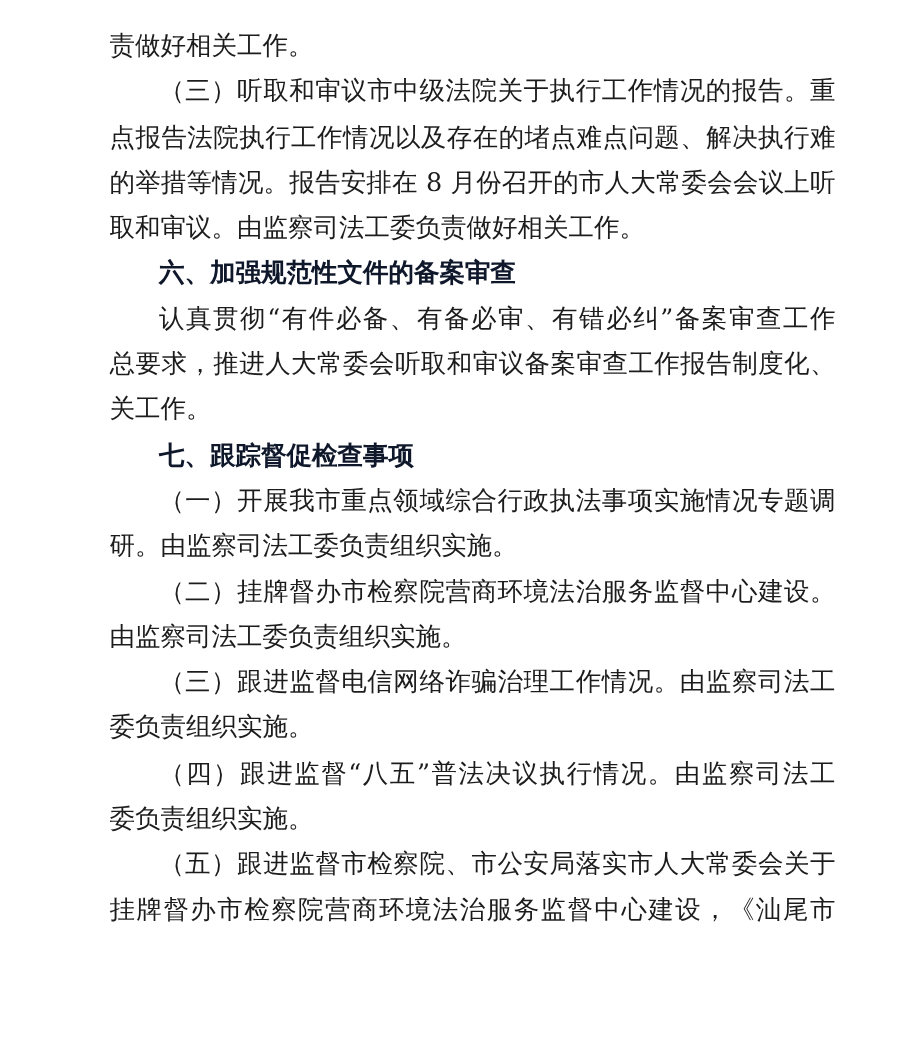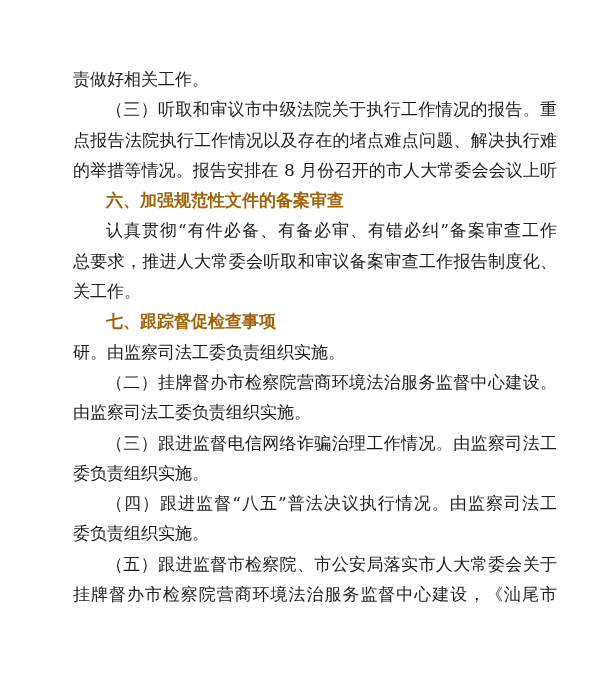--- a/index.html
+++ b/index.html
@@ -8,21 +8,20 @@
     width: 600px;
     height: 699px;
     background: #ffffff;
     overflow: hidden;
   }
   .page {
     position: relative;
     width: 600px;
     height: 580px;
     background: #ffffff;
-    margin-top: 48px;
   }
   .doc-body {
     position: absolute;
     left: 73px;
     top: 16px;
     width: 484px;
   }
   .line {
     height: 30.3px;
     line-height: 30.3px;
@@ -35,37 +34,39 @@
   .line.indent {
     text-indent: 33px;
   }
   .line.fill {
     text-align: justify;
     text-align-last: justify;
   }
   .line.heading {
     font-family: "DejaVu Sans", "Liberation Sans", sans-serif;
     font-weight: bold;
-    color: #a16207;
+    color: #0f172a;
   }
 </style>
 </head>
 <body>
 
 <div class="page">
   <div class="doc-body">
       <div class="line">责做好相关工作。</div>
       <div class="line indent fill">（三）听取和审议市中级法院关于执行工作情况的报告。重</div>
       <div class="line fill">点报告法院执行工作情况以及存在的堵点难点问题、解决执行难</div>
       <div class="line fill">的举措等情况。报告安排在 8 月份召开的市人大常委会会议上听</div>
+      <div class="line">取和审议。由监察司法工委负责做好相关工作。</div>
       <div class="line heading indent">六、加强规范性文件的备案审查</div>
       <div class="line indent fill">认真贯彻“有件必备、有备必审、有错必纠”备案审查工作</div>
       <div class="line fill">总要求，推进人大常委会听取和审议备案审查工作报告制度化、</div>
       <div class="line">关工作。</div>
       <div class="line heading indent">七、跟踪督促检查事项</div>
+      <div class="line indent fill">（一）开展我市重点领域综合行政执法事项实施情况专题调</div>
       <div class="line">研。由监察司法工委负责组织实施。</div>
       <div class="line indent fill">（二）挂牌督办市检察院营商环境法治服务监督中心建设。</div>
       <div class="line">由监察司法工委负责组织实施。</div>
       <div class="line indent fill">（三）跟进监督电信网络诈骗治理工作情况。由监察司法工</div>
       <div class="line">委负责组织实施。</div>
       <div class="line indent fill">（四）跟进监督“八五”普法决议执行情况。由监察司法工</div>
       <div class="line">委负责组织实施。</div>
       <div class="line indent fill">（五）跟进监督市检察院、市公安局落实市人大常委会关于</div>
       <div class="line fill">挂牌督办市检察院营商环境法治服务监督中心建设，《汕尾市</div>
     </div>

